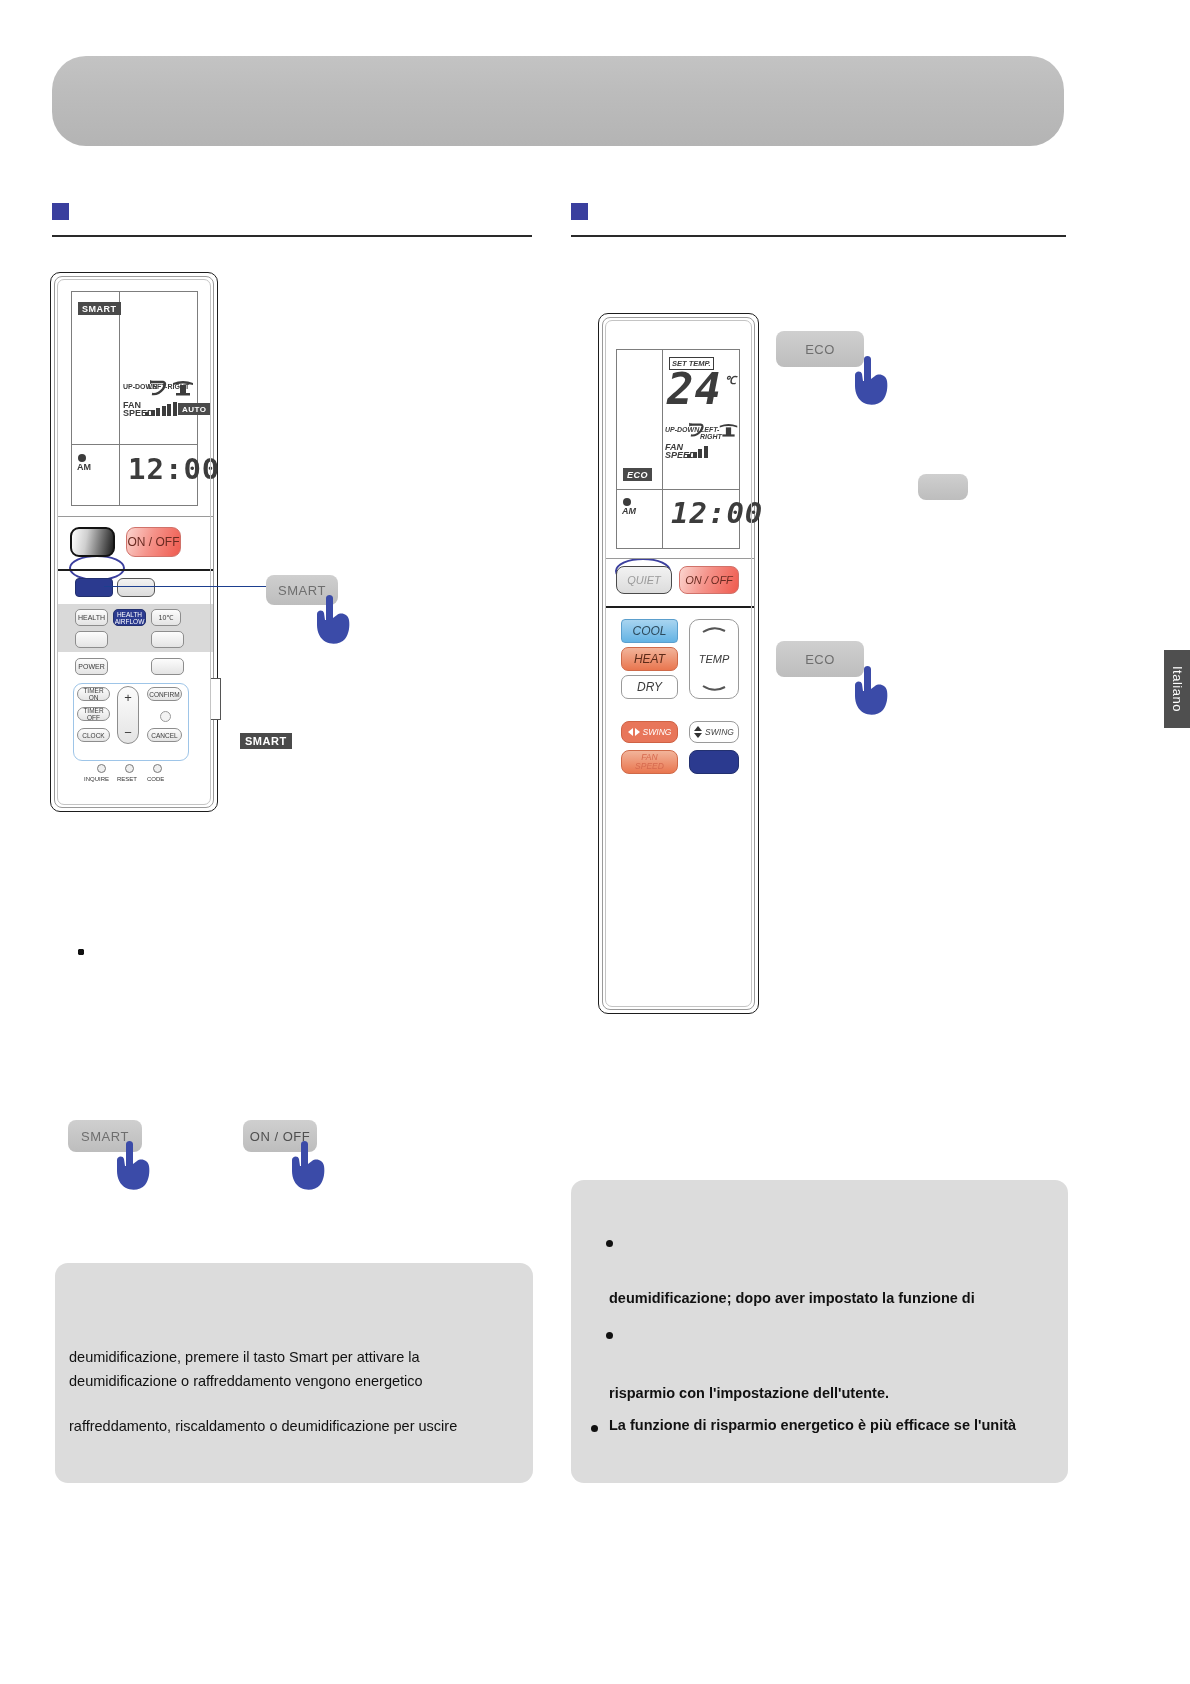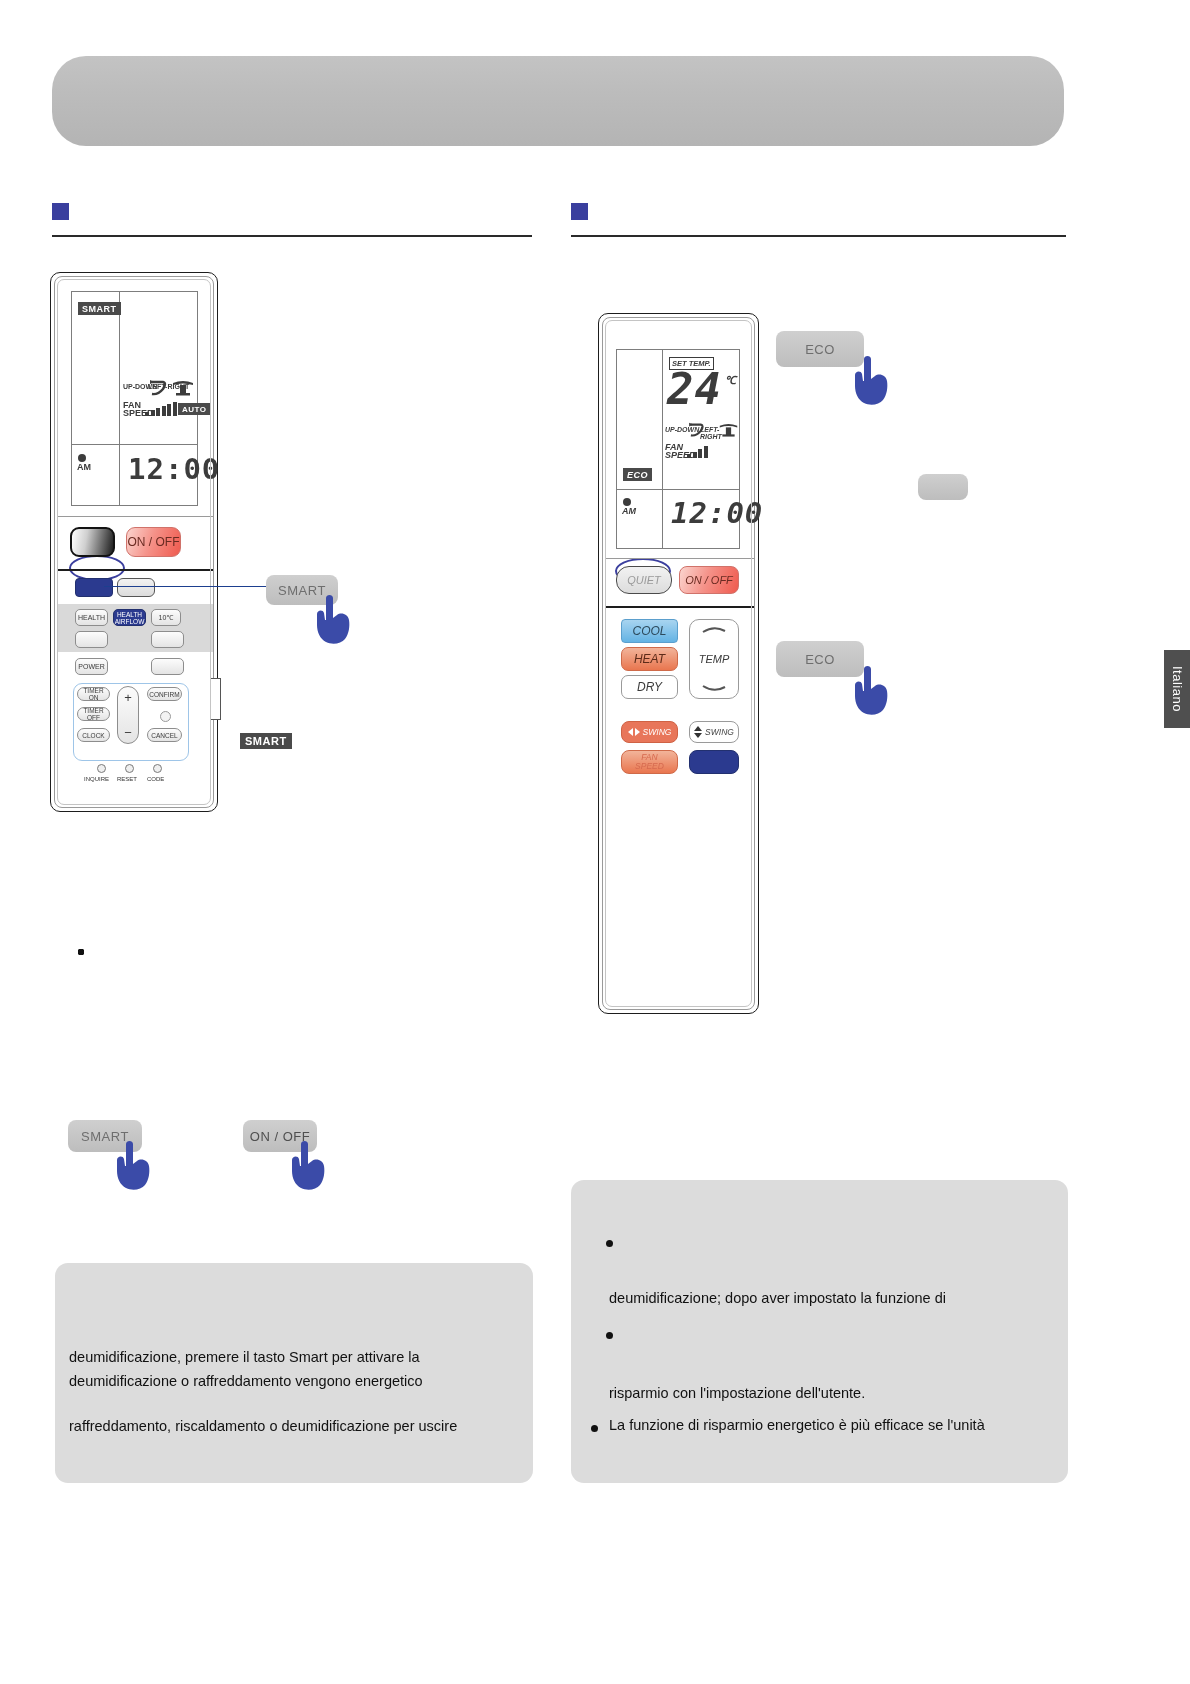--- a/index.html
+++ b/index.html
@@ -293,21 +293,21 @@
 
     <div style="position:absolute;left:6px;top:148px;width:8px;height:8px;border-radius:50%;background:#3c3c3c;"></div>
     <div class="lcd-label" style="position:absolute;left:5px;top:158px;font-size:9px;">AM</div>
     <div class="seg" style="position:absolute;left:54px;top:146px;font-size:29px;">12:00</div>
   </div>
 
   <div class="ellipse-mark" style="left:16px;top:244px;width:56px;height:26px;"></div>
 
   <div class="hr-light" style="left:6px;top:244px;width:149px;"></div>
 
-  <div class="btn plain" style="left:17px;top:252px;width:56px;height:28px;border-radius:13px;border:1.6px solid #4a4a4a;font-size:11px;color:#9a9a9a;">QUIET</div>
+  <div class="btn plain" style="left:17px;top:252px;width:56px;height:28px;border-radius:8px;border:1.6px solid #4a4a4a;font-size:11px;color:#9a9a9a;">QUIET</div>
   <div class="btn onoff" style="left:80px;top:252px;width:60px;height:28px;border-radius:8px;font-size:11px;">ON / OFF</div>
 
   <div class="hr-dark" style="left:6px;top:292px;width:149px;"></div>
 
   <div class="btn bluegrad" style="left:22px;top:305px;width:57px;height:24px;border-radius:4px;font-size:12px;">COOL</div>
   <div class="btn orange" style="left:22px;top:333px;width:57px;height:24px;border-radius:7px;font-size:12px;">HEAT</div>
   <div class="btn white" style="left:22px;top:361px;width:57px;height:24px;border-radius:7px;font-size:12px;">DRY</div>
 
   <div class="btn white" style="left:90px;top:305px;width:50px;height:80px;border-radius:10px;flex-direction:column;justify-content:space-between;padding:5px 0;">
     <svg width="24" height="8" viewBox="0 0 24 8">
@@ -380,21 +380,21 @@
   <path d="M16 6 C16 2 23 2 23 6 L23 26 L27 23 C31 20 38 22 39 28 C40 34 39 42 35 47
            C31 52 22 53 16 50 C10 47 7 40 7 33 L7 22 C7 18 13 17 14 21 L15 28 L16 28 Z" fill="#3b4ba8"></path>
 </svg>
 
 <div class="note" style="left:55px;top:1263px;width:478px;height:220px;">
   <div class="line" style="left:14px;top:50px;margin-top:36px;">deumidificazione, premere il tasto Smart per attivare la</div>
   <div class="line" style="left:14px;top:110px;">deumidificazione o raffreddamento vengono energetico</div>
   <div class="line" style="left:14px;top:155px;">raffreddamento, riscaldamento o deumidificazione per uscire</div>
 </div>
 
-<div class="note" style="left:571px;top:1180px;width:497px;height:303px;">
+<div class="note" style="left:571px;top:1180px;width:497px;height:303px;font-weight:bold;">
   <div class="bullet" style="left:35px;top:60px;"></div>
   <div class="line" style="left:56px;top:52px;"></div>
 
   <div class="line" style="left:38px;top:110px;">deumidificazione; dopo aver impostato la funzione di</div>
 
   <div class="bullet" style="left:35px;top:152px;"></div>
   <div class="line" style="left:56px;top:144px;"></div>
 
   <div class="line" style="left:38px;top:205px;">risparmio con l'impostazione dell'utente.</div>
 

